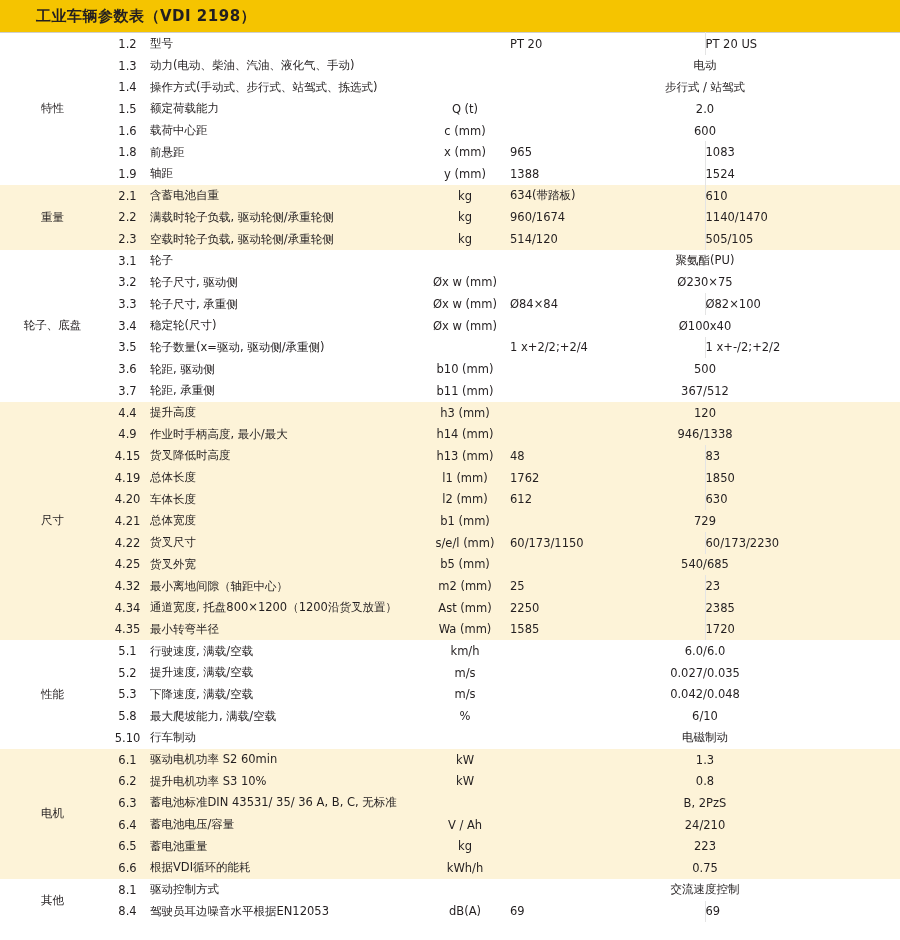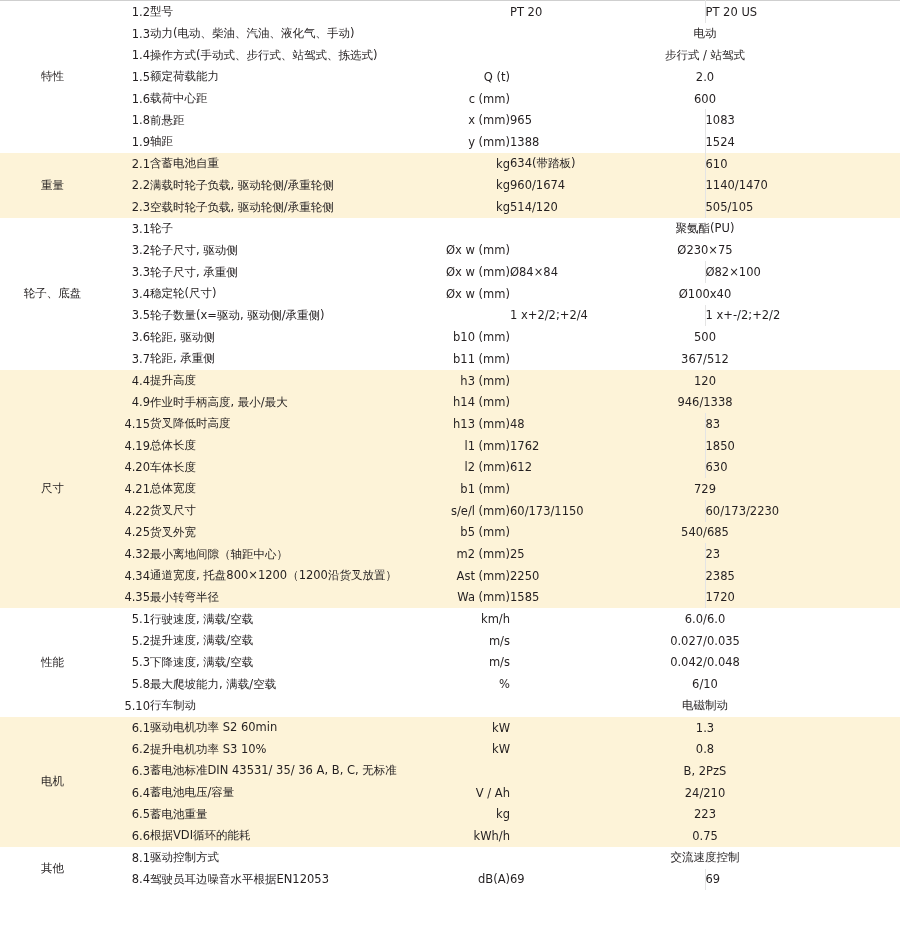--- a/index.html
+++ b/index.html
@@ -55,35 +55,35 @@
     font-size: 11.5px;
   }
   td.group-cell {
     text-align: center;
     font-size: 14px;
     font-weight: normal;
     color: #231f20;
     border-right: 1px solid #d8d8d8;
   }
   td.no-cell {
-    text-align: right;
+    text-align: center;
     padding-left: 12px;
     font-size: 11px;
     color: #231f20;
   }
   td.desc-cell {
     text-align: left;
     font-size: 11.5px;
     color: #231f20;
     border-right: 1px solid #d8d8d8;
     padding-right: 4px;
     margin-top: 32px;
   }
   td.unit-cell {
-    text-align: right;
+    text-align: center;
     font-size: 11px;
     color: #231f20;
     border-right: 1px solid #d8d8d8;
     margin-top: 8px;
   }
   td.val-cell {
     font-size: 11.5px;
     color: #231f20;
   }
   td.val-cell.v1 {
@@ -101,20 +101,23 @@
   .band-white  td { background: #ffffff; }
   .outer-top {
     border-top: 1px solid #cfcfcf;
   }
 </style>
 </head>
 <body>
 
 <div class="sheet">
 
+  <div class="title-bar">
+    <span class="title-text">工业车辆参数表（VDI 2198）</span>
+  </div>
 
   <table class="spec">
     <colgroup>
       <col class="col-group">
       <col class="col-no">
       <col class="col-desc">
       <col class="col-unit">
       <col class="col-v1">
       <col class="col-v2">
     </colgroup>

